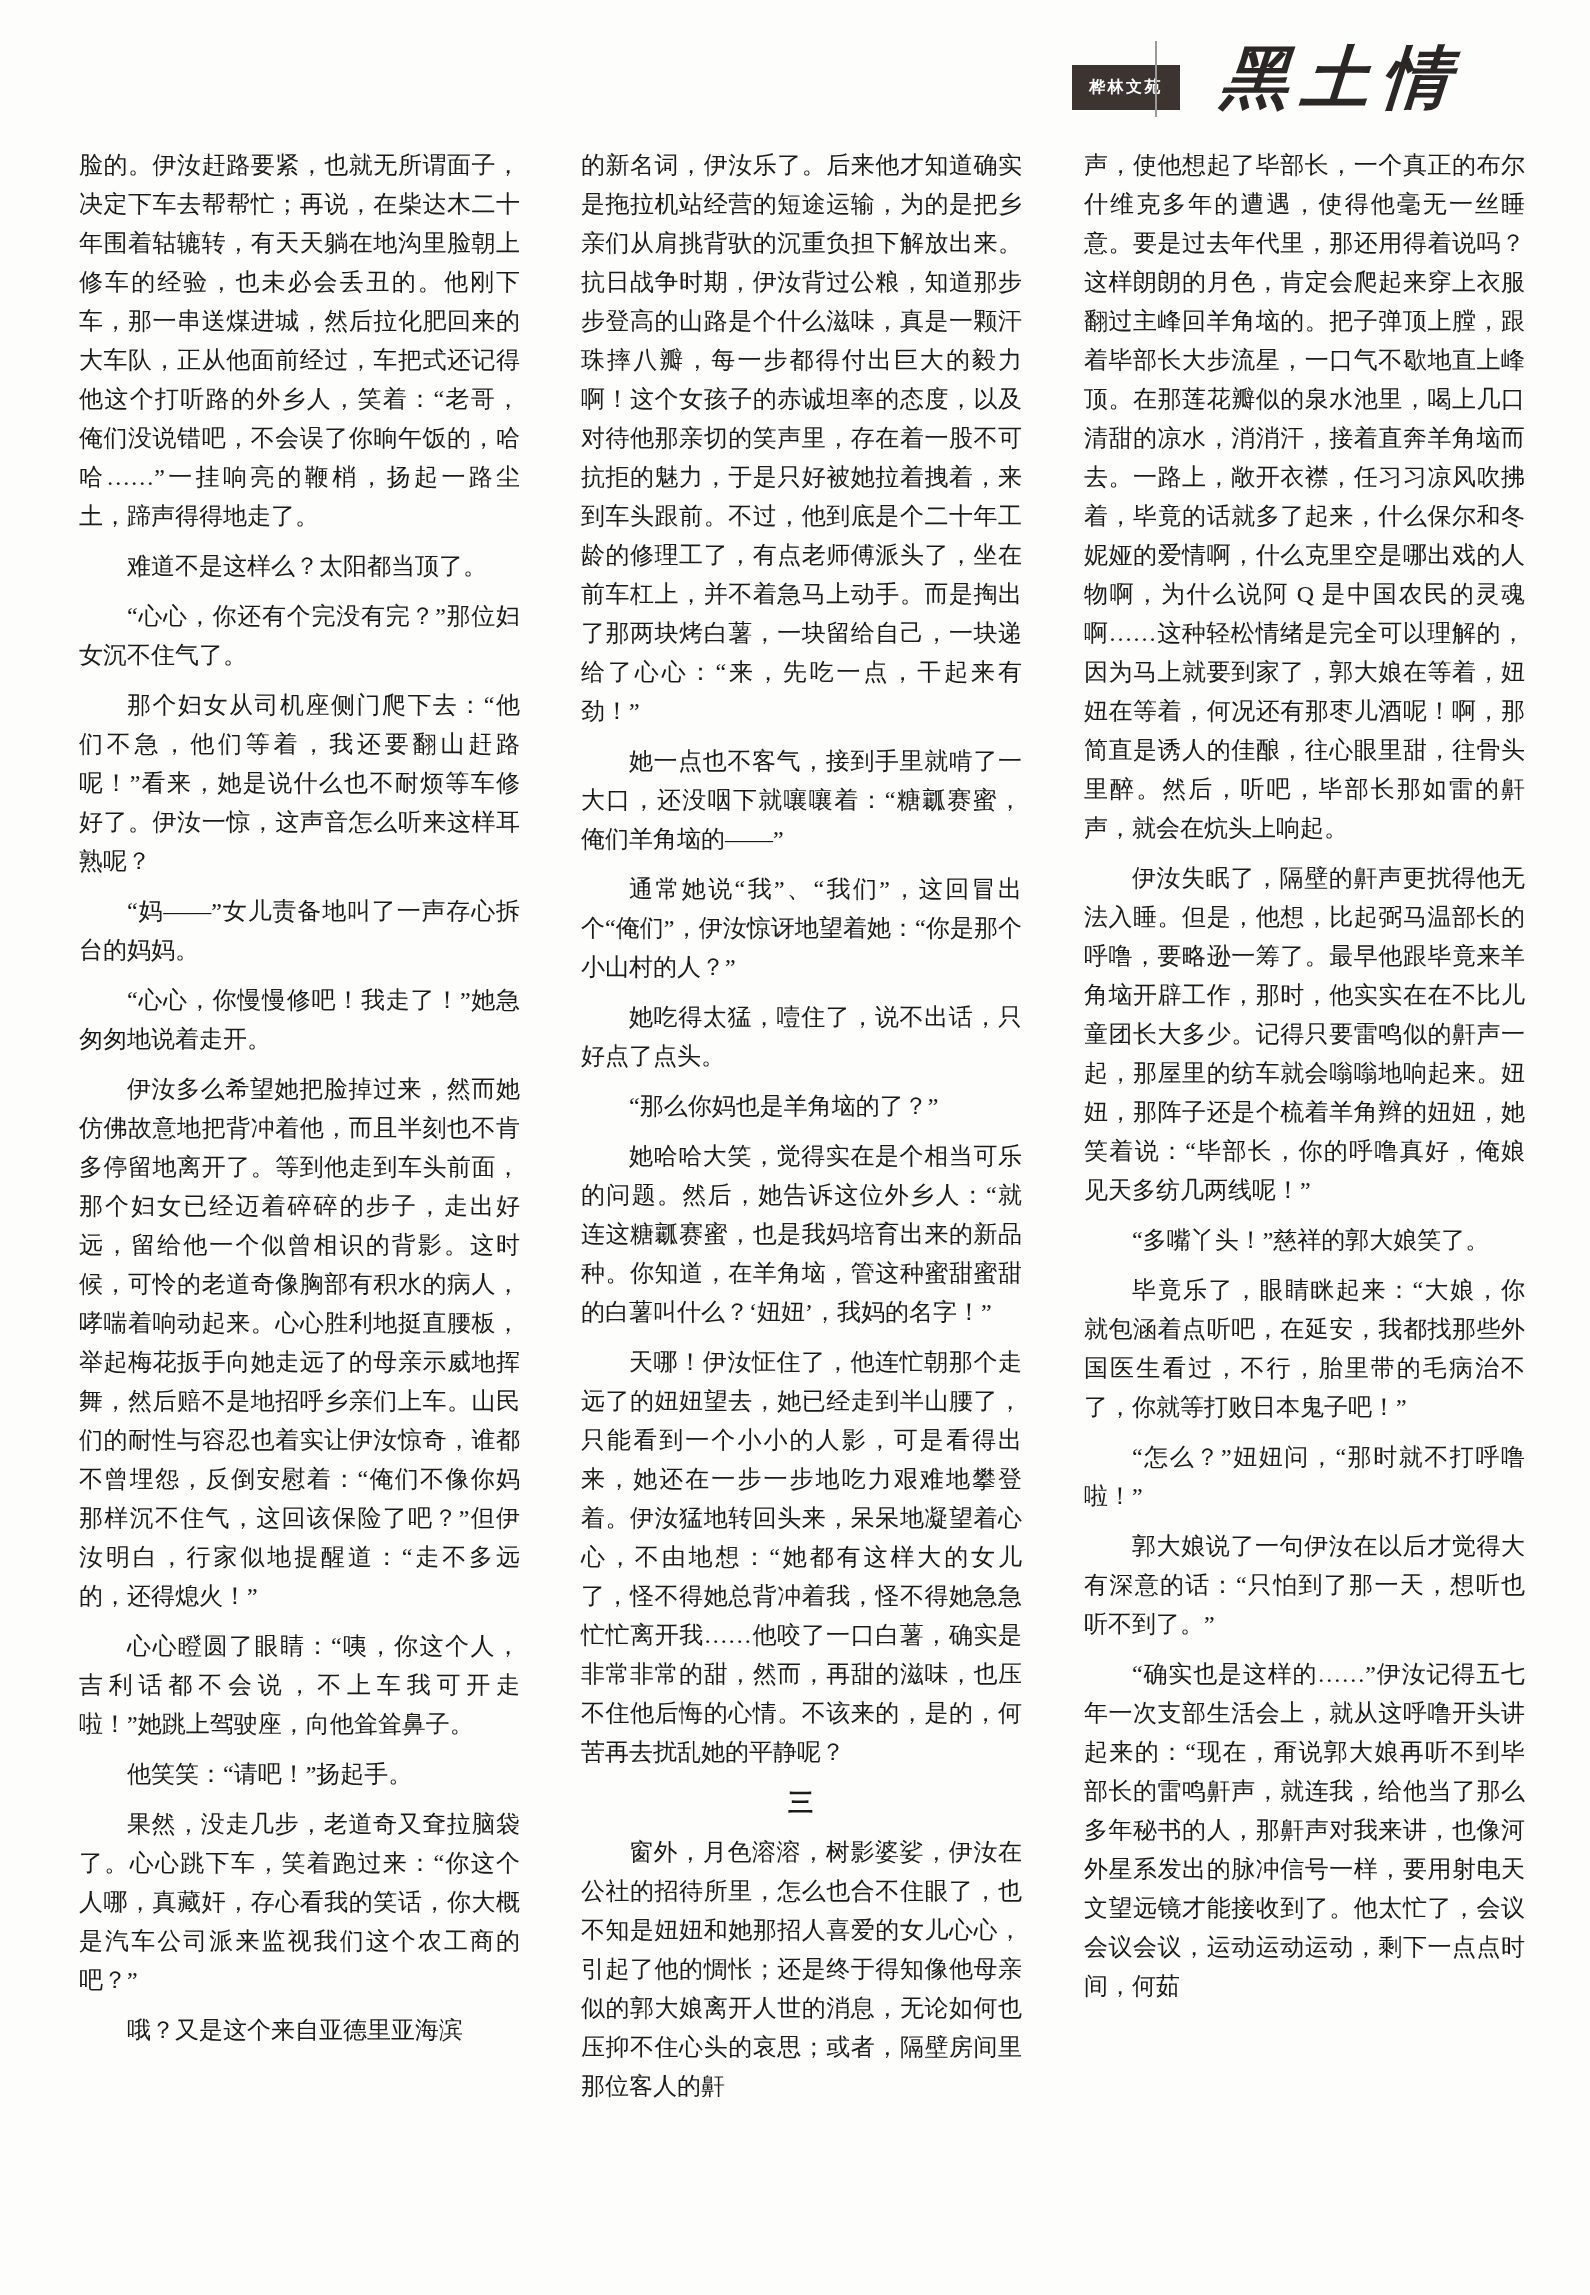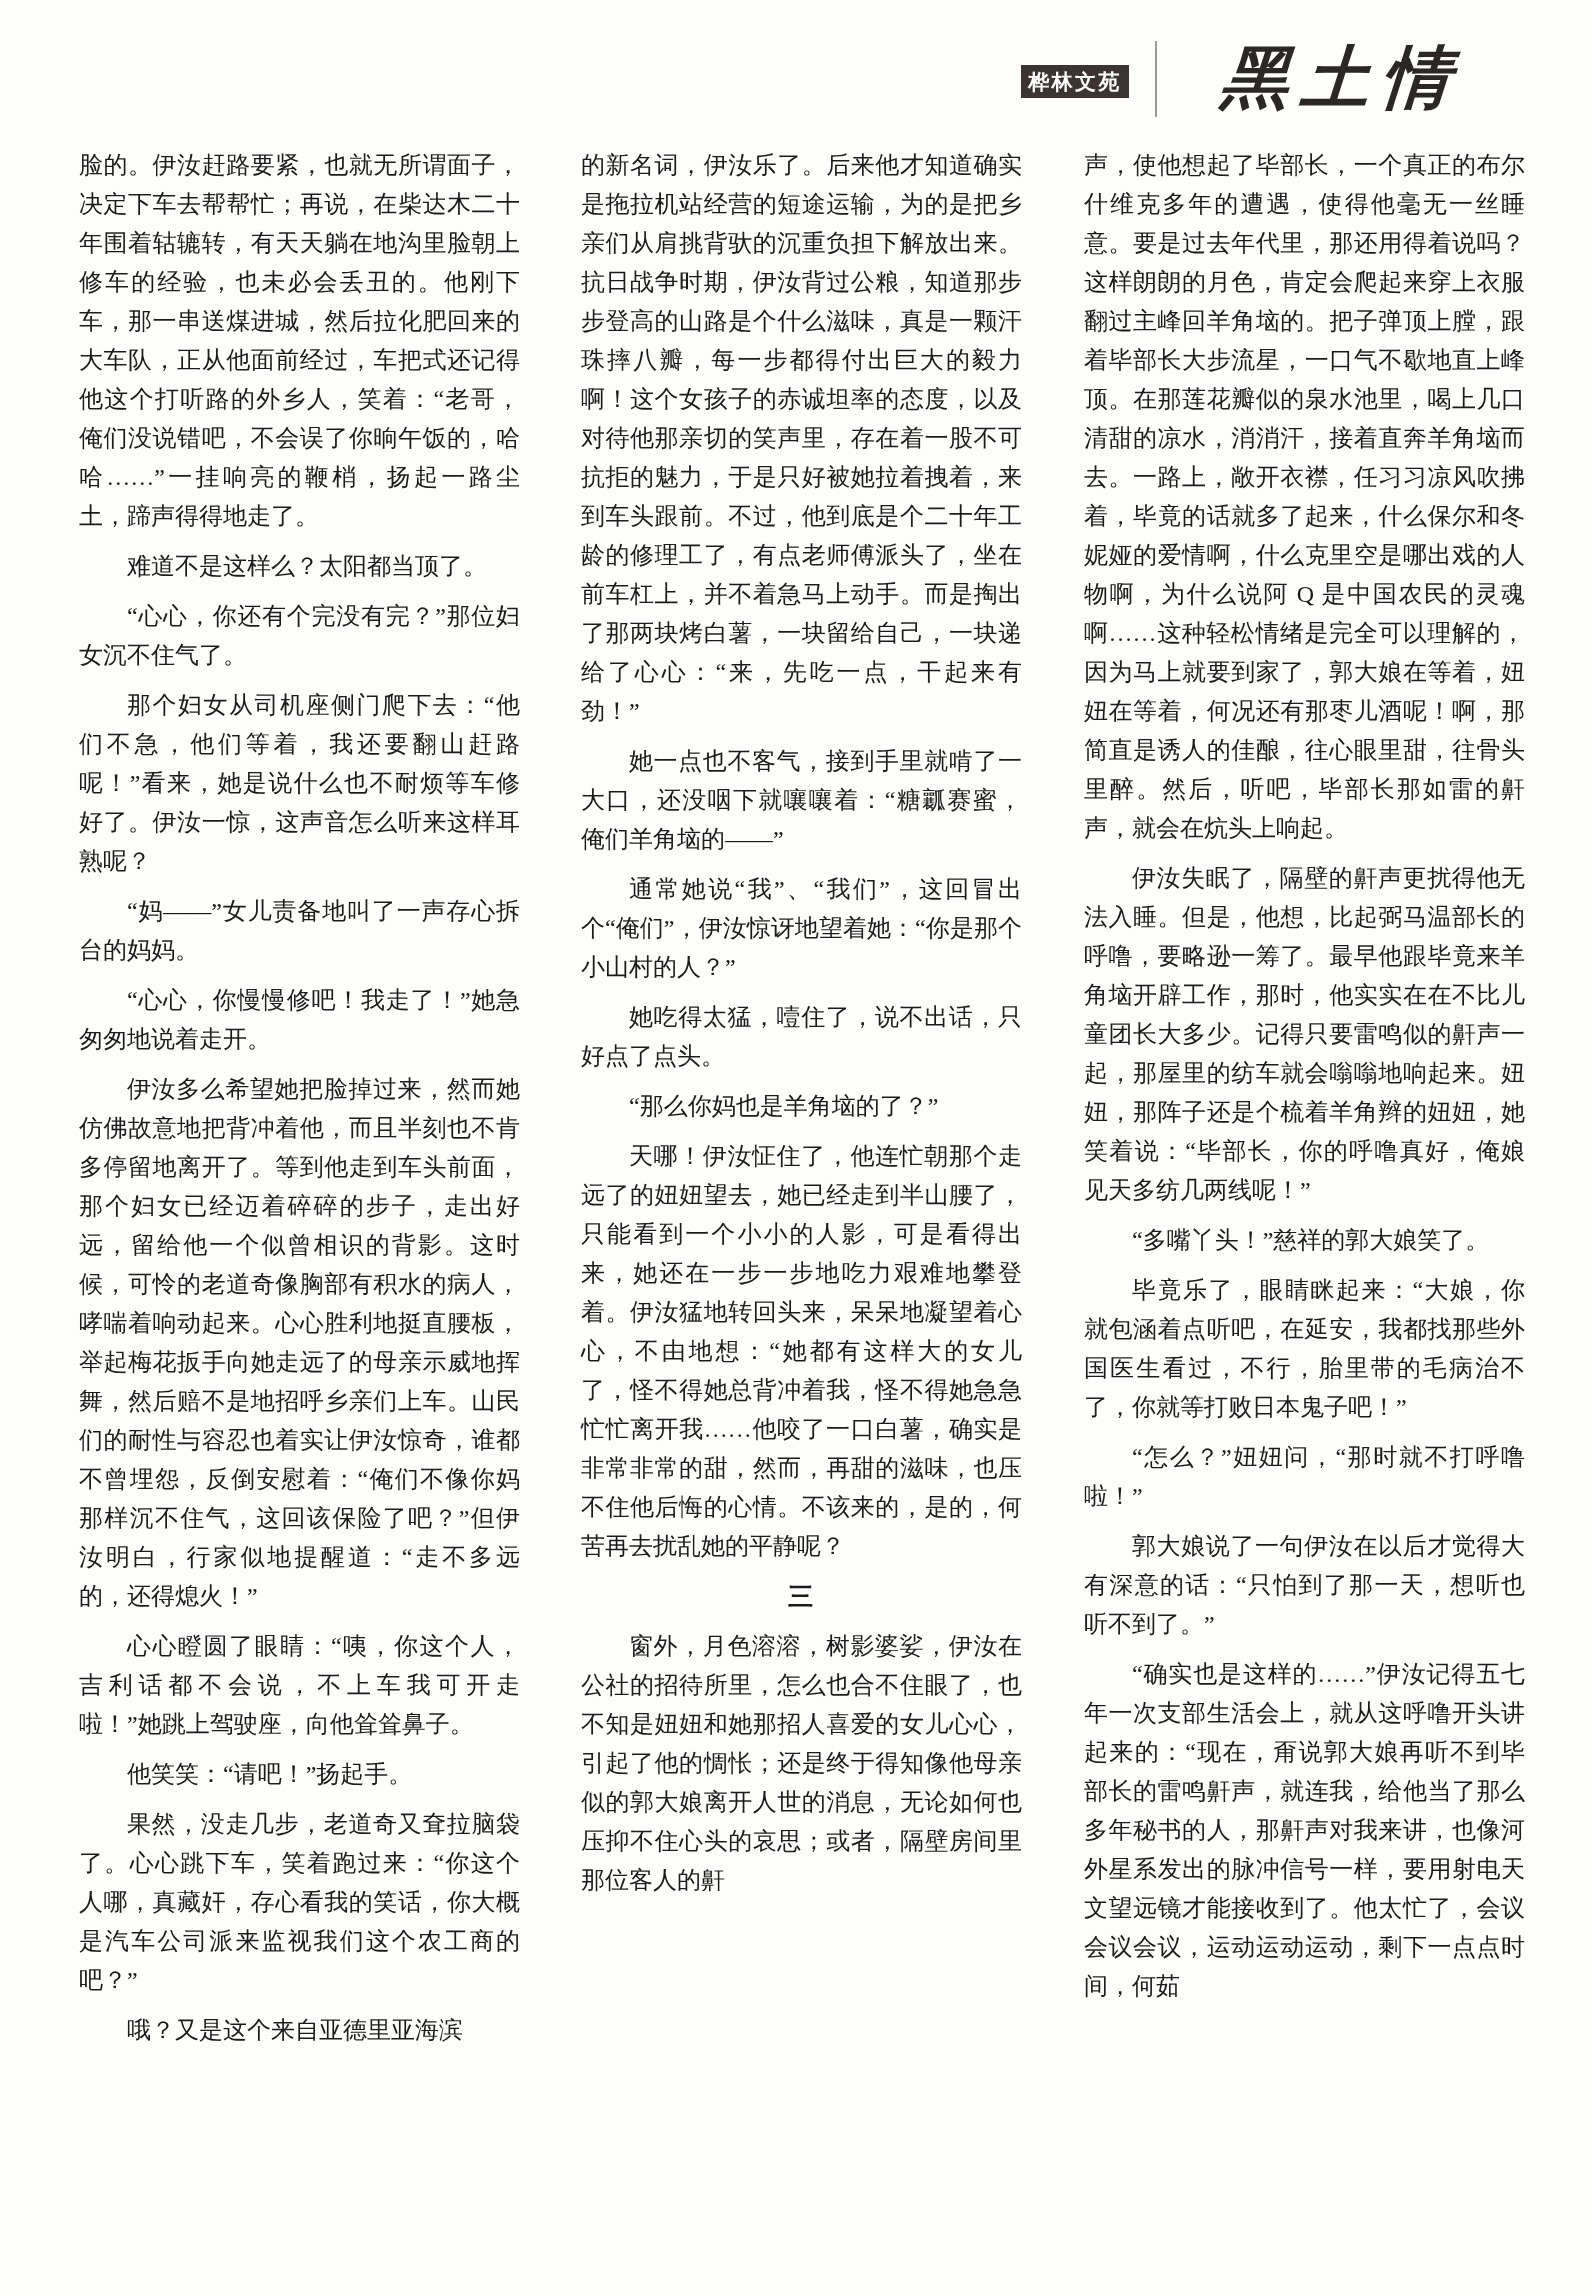--- a/index.html
+++ b/index.html
@@ -9,25 +9,25 @@
     height: 2295px;
     margin: 0 auto;
     background: #fdfdfc;
     color: #1b1b1b;
     font-family: "Liberation Serif", "DejaVu Serif", serif;
     overflow: hidden;
   }
   
   .hdr-badge {
     position: absolute;
-    left: 1021px; top: 65px;
-    width: 108px; height: 33px;
+    left: 1072px; top: 65px;
+    width: 108px; height: 45px;
     display: flex; align-items: center; justify-content: center;
     font-family: "Liberation Sans", sans-serif;
-    font-size: 21px;
+    font-size: 16px;
     font-weight: bold;
     letter-spacing: 2.4px;
   }
   .hdr-divider {
     position: absolute;
     left: 1155px; top: 41px;
     width: 1.6px; height: 76px;
     background: #9a9a9a;
   }
   .masthead {
@@ -104,20 +104,21 @@
       <p class="indent">他笑笑：“请吧！”扬起手。</p>
       <p class="indent">果然，没走几步，老道奇又耷拉脑袋了。心心跳下车，笑着跑过来：“你这个人哪，真藏奸，存心看我的笑话，你大概是汽车公司派来监视我们这个农工商的吧？”</p>
       <p class="indent">哦？又是这个来自亚德里亚海滨</p>
     </div>
   <div class="col col-2">
       <p class="">的新名词，伊汝乐了。后来他才知道确实是拖拉机站经营的短途运输，为的是把乡亲们从肩挑背驮的沉重负担下解放出来。抗日战争时期，伊汝背过公粮，知道那步步登高的山路是个什么滋味，真是一颗汗珠摔八瓣，每一步都得付出巨大的毅力啊！这个女孩子的赤诚坦率的态度，以及对待他那亲切的笑声里，存在着一股不可抗拒的魅力，于是只好被她拉着拽着，来到车头跟前。不过，他到底是个二十年工龄的修理工了，有点老师傅派头了，坐在前车杠上，并不着急马上动手。而是掏出了那两块烤白薯，一块留给自己，一块递给了心心：“来，先吃一点，干起来有劲！”</p>
       <p class="indent">她一点也不客气，接到手里就啃了一大口，还没咽下就嚷嚷着：“糖瓤赛蜜，俺们羊角垴的——”</p>
       <p class="indent">通常她说“我”、“我们”，这回冒出个“俺们”，伊汝惊讶地望着她：“你是那个小山村的人？”</p>
       <p class="indent">她吃得太猛，噎住了，说不出话，只好点了点头。</p>
       <p class="indent">“那么你妈也是羊角垴的了？”</p>
+      <p class="indent">她哈哈大笑，觉得实在是个相当可乐的问题。然后，她告诉这位外乡人：“就连这糖瓤赛蜜，也是我妈培育出来的新品种。你知道，在羊角垴，管这种蜜甜蜜甜的白薯叫什么？‘妞妞’，我妈的名字！”</p>
       <p class="indent">天哪！伊汝怔住了，他连忙朝那个走远了的妞妞望去，她已经走到半山腰了，只能看到一个小小的人影，可是看得出来，她还在一步一步地吃力艰难地攀登着。伊汝猛地转回头来，呆呆地凝望着心心，不由地想：“她都有这样大的女儿了，怪不得她总背冲着我，怪不得她急急忙忙离开我……他咬了一口白薯，确实是非常非常的甜，然而，再甜的滋味，也压不住他后悔的心情。不该来的，是的，何苦再去扰乱她的平静呢？</p>
       <p class="section-head">三</p>
       <p class="indent">窗外，月色溶溶，树影婆娑，伊汝在公社的招待所里，怎么也合不住眼了，也不知是妞妞和她那招人喜爱的女儿心心，引起了他的惆怅；还是终于得知像他母亲似的郭大娘离开人世的消息，无论如何也压抑不住心头的哀思；或者，隔壁房间里那位客人的鼾</p>
     </div>
   <div class="col col-3">
       <p class="">声，使他想起了毕部长，一个真正的布尔什维克多年的遭遇，使得他毫无一丝睡意。要是过去年代里，那还用得着说吗？这样朗朗的月色，肯定会爬起来穿上衣服翻过主峰回羊角垴的。把子弹顶上膛，跟着毕部长大步流星，一口气不歇地直上峰顶。在那莲花瓣似的泉水池里，喝上几口清甜的凉水，消消汗，接着直奔羊角垴而去。一路上，敞开衣襟，任习习凉风吹拂着，毕竟的话就多了起来，什么保尔和冬妮娅的爱情啊，什么克里空是哪出戏的人物啊，为什么说阿 Q 是中国农民的灵魂啊……这种轻松情绪是完全可以理解的，因为马上就要到家了，郭大娘在等着，妞妞在等着，何况还有那枣儿酒呢！啊，那简直是诱人的佳酿，往心眼里甜，往骨头里醉。然后，听吧，毕部长那如雷的鼾声，就会在炕头上响起。</p>
       <p class="indent">伊汝失眠了，隔壁的鼾声更扰得他无法入睡。但是，他想，比起弼马温部长的呼噜，要略逊一筹了。最早他跟毕竟来羊角垴开辟工作，那时，他实实在在不比儿童团长大多少。记得只要雷鸣似的鼾声一起，那屋里的纺车就会嗡嗡地响起来。妞妞，那阵子还是个梳着羊角辫的妞妞，她笑着说：“毕部长，你的呼噜真好，俺娘见天多纺几两线呢！”</p>
       <p class="indent">“多嘴丫头！”慈祥的郭大娘笑了。</p>
       <p class="indent">毕竟乐了，眼睛眯起来：“大娘，你就包涵着点听吧，在延安，我都找那些外国医生看过，不行，胎里带的毛病治不了，你就等打败日本鬼子吧！”</p>
       <p class="indent">“怎么？”妞妞问，“那时就不打呼噜啦！”</p>

